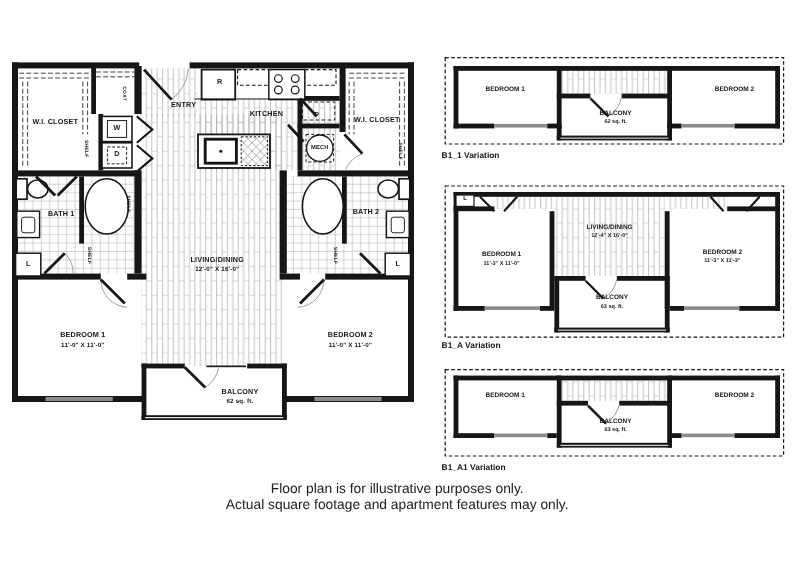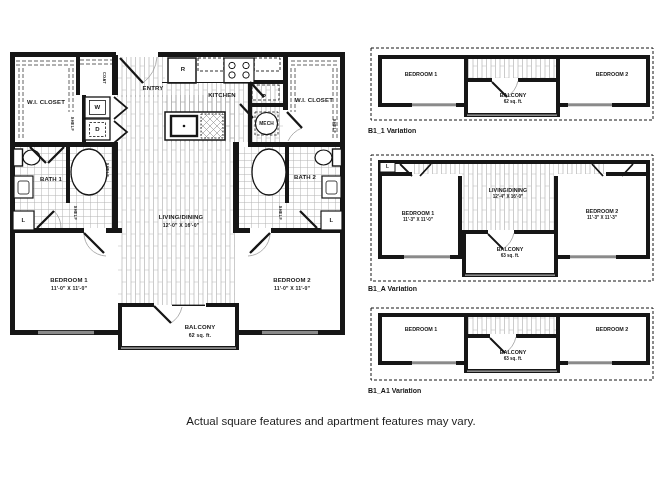--- a/index.html
+++ b/index.html
@@ -327,15 +327,16 @@
 <div class="varlbl" style="left:368px;top:285px">B1_A Variation</div>
 
 <div class="vlbl" style="left:421px;top:330px">BEDROOM 1</div>
 <div class="vlbl" style="left:612px;top:330px">BEDROOM 2</div>
 <div class="vlbl" style="left:513px;top:355px">
   <div>BALCONY</div>
   <div class="dim">63 sq. ft.</div>
 </div>
 <div class="varlbl" style="left:368px;top:387px">B1_A1 Variation</div>
 
-<div class="disc" style="top:415px">Actual square features and apartment features may vary.</div>
+<div class="disc" style="top:402px">Floor plan is for illustrative purposes only.</div>
+<div class="disc" style="top:415px">Actual square footage and apartment features may only.</div>
 
 </div>
 
 </body></html>

